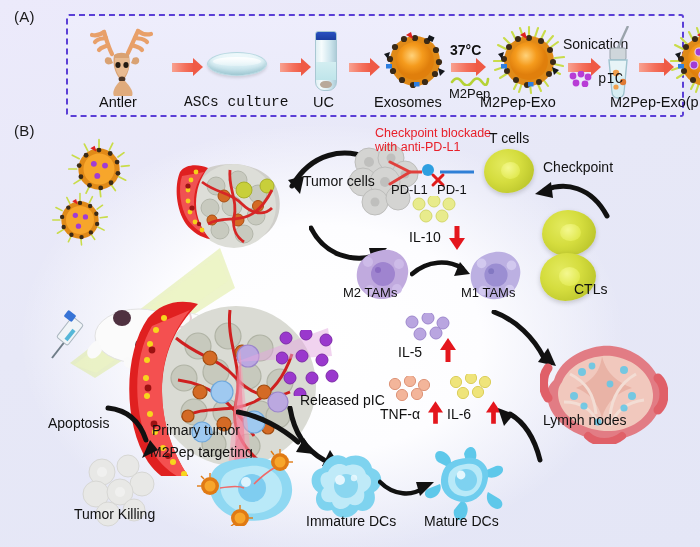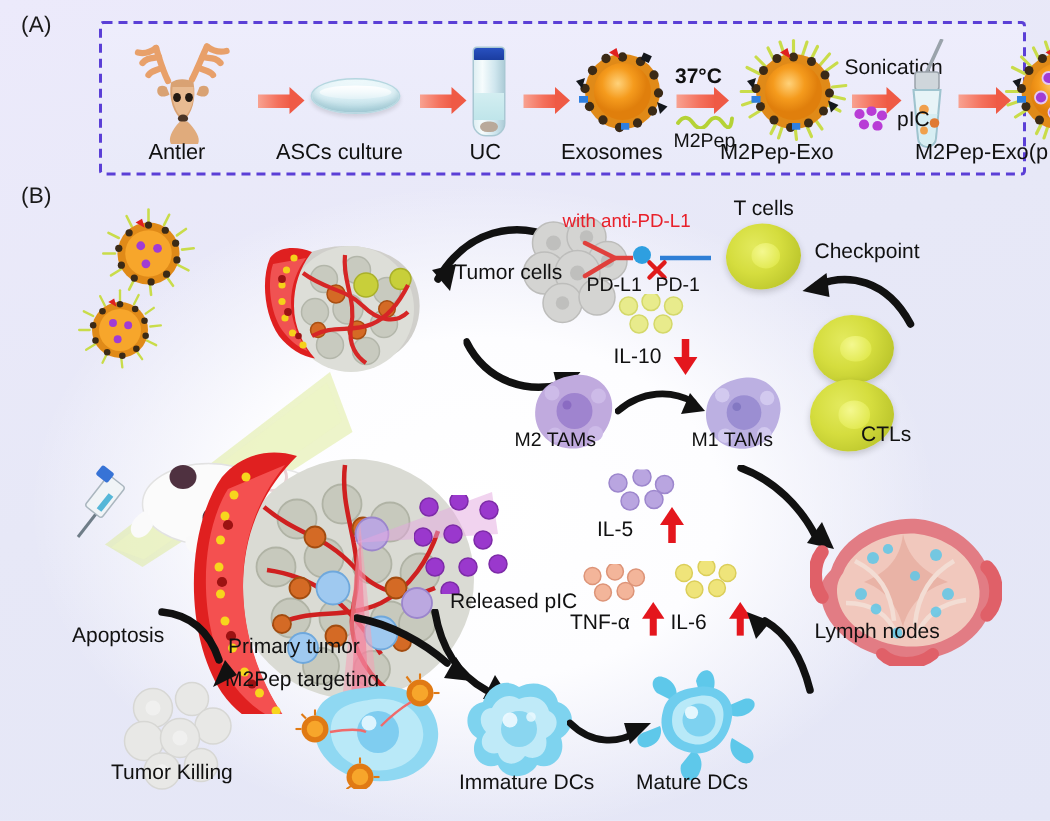--- a/index.html
+++ b/index.html
@@ -264,21 +264,21 @@
       <circle cx="18" cy="61" r="2.6" fill="#f0a04b"></circle>
     </svg>
 
     <svg style="position:absolute;left:500px;top:55px;" width="26" height="16" viewBox="0 0 26 16">
       <circle cx="5" cy="5" r="3.4" fill="#b83dd6"></circle>
         <circle cx="13" cy="3" r="3.4" fill="#b83dd6"></circle>
       <circle cx="20" cy="6" r="3.4" fill="#b83dd6"></circle>
         <circle cx="8" cy="12" r="3.4" fill="#b83dd6"></circle>
       <circle cx="17" cy="13" r="3.4" fill="#b83dd6"></circle>
     </svg>
-    <div class="alabel" style="left:530px;top:55px;font-size:14px;">pIC</div>
+    <div class="alabel" style="left:530px;top:55px;font-size:14px;font-family:Liberation Mono, monospace;">pIC</div>
 
     <div class="aarrow" style="left:571px;top:47px;width:26px;"></div>
 
     <svg class="exo" style="left:602px;top:9px;" width="72" height="72" viewBox="0 0 72 72">
       <g stroke="#c9dc4a" stroke-width="2.1" stroke-linecap="round" fill="none">
         <path d="M36 11 V2"></path>
           <path d="M48 14 L52 6"></path>
           <path d="M58 22 L65 17"></path>
           <path d="M62 33 L71 32"></path>
         <path d="M59 45 L67 49"></path>
@@ -330,21 +330,21 @@
           <circle cx="33" cy="50" r="4"></circle>
       </g>
       <path d="M27 10 L32 7 L34 14 Z" fill="#e02020"></path>
       <path d="M59 42 l7 3 l-5 5 Z" fill="#14171c"></path>
       <path d="M11 27 l-6 2 l4 5 Z" fill="#14171c"></path>
       <rect x="8" y="39" width="6" height="4.5" fill="#2e7fe0"></rect>
       <rect x="35" y="57" width="5.5" height="4.5" fill="#2e7fe0"></rect>
     </svg>
 
     <div class="alabel" style="left:31px;top:78px;">Antler</div>
-    <div class="alabel" style="left:116px;top:78px;">ASCs culture</div>
+    <div class="alabel" style="left:116px;top:78px;font-family:Liberation Mono, monospace;">ASCs culture</div>
     <div class="alabel" style="left:245px;top:78px;">UC</div>
     <div class="alabel" style="left:306px;top:78px;">Exosomes</div>
     <div class="alabel" style="left:412px;top:78px;">M2Pep-Exo</div>
     <div class="alabel" style="left:542px;top:78px;">M2Pep-Exo(pIC)</div>
   </div>
 
   <div class="panel-tag" id="tagB">(B)</div>
 
   <div id="panelB" style="position:absolute;left:0;top:118px;width:700px;height:429px;">
 
@@ -512,21 +512,21 @@
           <circle cx="26" cy="22" r="5"></circle>
           <circle cx="48" cy="18" r="4.5"></circle>
           <circle cx="42" cy="42" r="5"></circle>
           <circle cx="32" cy="62" r="4.5"></circle>
           <circle cx="62" cy="34" r="4.5"></circle>
         </g>
     </svg>
     <div class="blabel" style="left:303px;top:55px;">Tumor cells</div>
 
     <div class="red-label" style="left:375px;top:8px;">
-      <br>
+      <span>Checkpoint blockade</span><br>
       <span>with anti-PD-L1</span>
     </div>
 
     <svg style="position:absolute;left:388px;top:38px;" width="120" height="34" viewBox="0 0 120 34">
       <path d="M2 6 L22 16 L2 28" fill="none" stroke="#e0403c" stroke-width="3" stroke-linecap="round" stroke-linejoin="round"></path>
       <line x1="22" y1="16" x2="34" y2="16" stroke="#e0403c" stroke-width="3"></line>
       <circle cx="40" cy="14" r="6" fill="#2e9fe0"></circle>
       <line x1="52" y1="16" x2="86" y2="16" stroke="#2f7fd6" stroke-width="3"></line>
       <g stroke="#e01b1b" stroke-width="3" stroke-linecap="round">
         <line x1="45" y1="19" x2="55" y2="29"></line>

